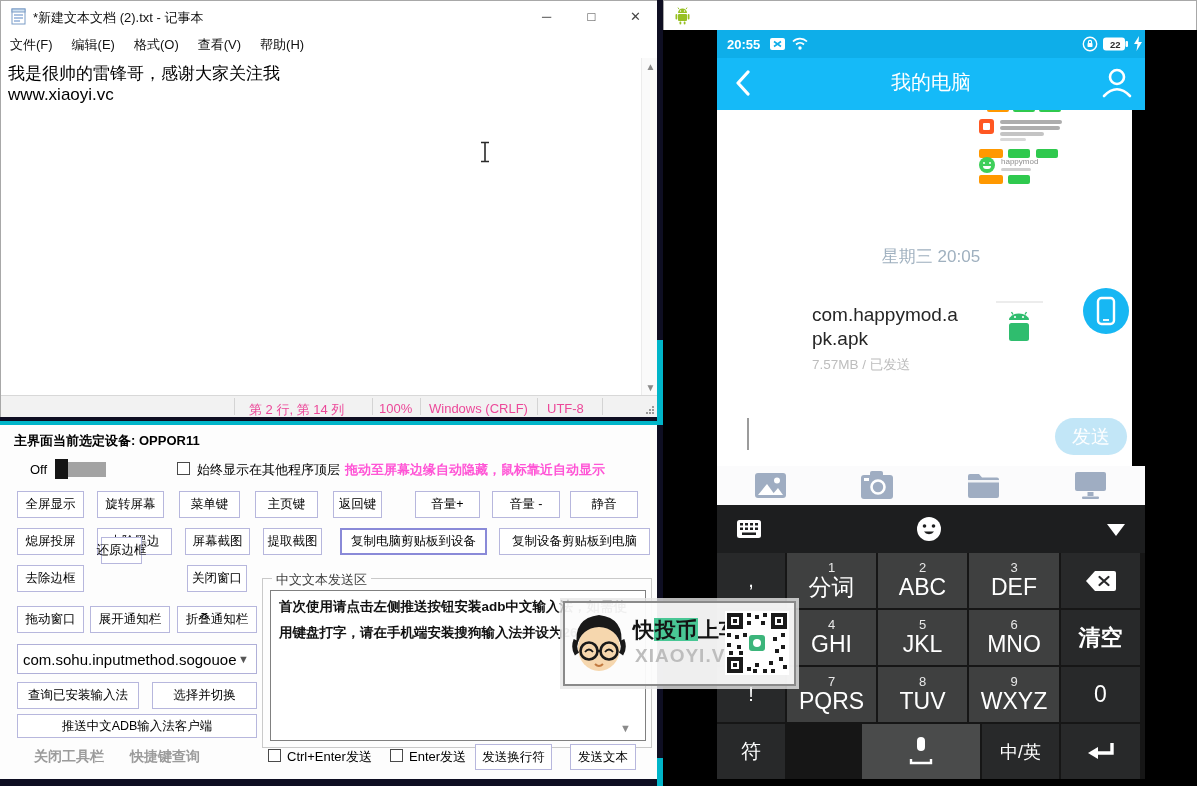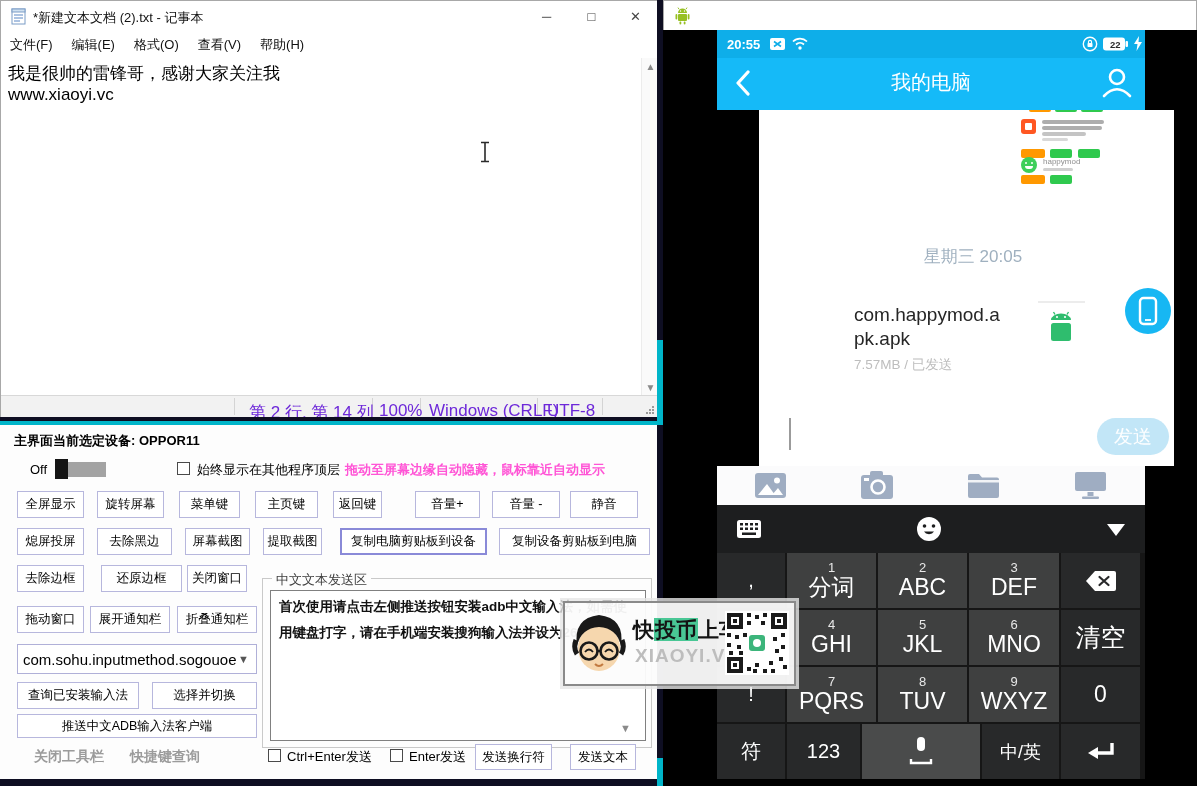--- a/index.html
+++ b/index.html
@@ -13,21 +13,21 @@
   .winbtn{top:0;width:45px;height:30px;display:flex;align-items:center;justify-content:center;
           font-size:13px;color:#444;}
   .np-menu{left:0;top:30px;width:657px;height:27px;background:#fff;display:flex;align-items:center;}
   .np-menu span{font-size:13px;color:#111;margin:0 10px 0 9px;}
   .np-body{left:0;top:57px;width:640px;height:337px;background:#fff;}
   .np-line{font-size:17px;color:#000;white-space:nowrap;}
   .np-scroll{left:640px;top:57px;width:17px;height:337px;background:#fafafa;border-left:1px solid #ececec;box-sizing:border-box;}
   .scroll-arrow{width:17px;height:16px;display:flex;align-items:center;justify-content:center;color:#8a8a8a;font-size:10px;}
   .np-status{left:0;top:394px;width:657px;height:23px;background:#f2f2f2;border-top:1px solid #d8d8d8;box-sizing:border-box;font-size:12.5px;color:#111;}
   .np-sep{top:397px;width:1px;height:17px;background:#d4d4d4;}
-  .np-cell{top:400px;font-size:17px;color:#6d28d9;white-space:nowrap;}
+  .np-cell{top:400px;font-size:13px;color:#ec4899;white-space:nowrap;}
   
   .seam{left:657px;top:0;width:6px;height:786px;background:#0e0e22;}
   .teal{background:#00b5c9;}
   
   .cp-top-dark{left:0;top:417px;width:657px;height:4px;background:#0e0e22;}
   .cp-top-teal{left:0;top:421px;width:657px;height:4px;background:#00b5c9;}
   .cp-body{left:0;top:425px;width:657px;height:354px;background:#fdfdfd;}
   .cp-bottom{left:0;top:779px;width:657px;height:7px;background:#0e0e22;}
   .cp-device{left:14px;top:432px;font-size:13px;font-weight:bold;color:#000;}
   .cp-off{left:30px;top:462px;font-size:13px;color:#000;}
@@ -46,21 +46,21 @@
   .sendarea{left:270px;top:590px;width:376px;height:151px;background:#fff;border:1px solid #808080;box-sizing:border-box;
             font-size:13.5px;font-weight:600;color:#111;line-height:26px;padding:3px 8px;}
   .cp-link{font-size:14px;font-weight:bold;color:#9b9b9b;white-space:nowrap;}
   
   .ph-title{left:663px;top:0;width:534px;height:30px;background:#fff;border:1px solid #a8a8a8;border-bottom:none;box-sizing:border-box;}
   .ph-client{left:663px;top:30px;width:534px;height:756px;background:#000;}
   .ph-status{left:717px;top:30px;width:428px;height:28px;background:#0eaee9;}
   .ph-head{left:717px;top:58px;width:428px;height:52px;background:#15baf8;}
   .ph-time{font-size:13px;font-weight:bold;color:#fff;}
   .ph-head-title{left:717px;top:69px;width:428px;text-align:center;font-size:20px;color:#fff;}
-  .chat{left:759px;top:110px;width:415px;height:356px;background:#fff;overflow:hidden;}
+  .chat{left:717px;top:110px;width:415px;height:356px;background:#fff;overflow:hidden;}
   .chip{position:absolute;border-radius:2px;}
   .chip.o{background:#ff9800;} .chip.g{background:#2fc94e;}
   .tline{position:absolute;background:#adadad;height:4px;border-radius:2px;}
   .timestamp{position:absolute;left:0;top:135px;width:428px;text-align:center;font-size:17px;color:#9fb0bf;}
   .fname{position:absolute;left:95px;top:193px;font-size:19px;color:#262626;line-height:24px;}
   .fmeta{position:absolute;left:95px;top:246px;font-size:13.5px;color:#bdbdbd;}
   .avatar{position:absolute;left:366px;top:178px;width:46px;height:46px;border-radius:50%;background:#17b7f3;
           display:flex;align-items:center;justify-content:center;}
   .sendpill{position:absolute;left:338px;top:308px;width:72px;height:37px;border-radius:19px;background:#c2e6f7;
             display:flex;align-items:center;justify-content:center;font-size:19px;color:#fdfeff;}
@@ -177,21 +177,21 @@
   <div class="btn" style="left:570px;top:491px;width:68px;">静音</div>
 
   <div class="btn" style="left:17px;top:528px;width:67px;">熄屏投屏</div>
   <div class="btn" style="left:97px;top:528px;width:75px;">去除黑边</div>
   <div class="btn" style="left:185px;top:528px;width:65px;">屏幕截图</div>
   <div class="btn" style="left:263px;top:528px;width:59px;">提取截图</div>
   <div class="btn focus" style="left:340px;top:528px;width:147px;">复制电脑剪贴板到设备</div>
   <div class="btn" style="left:499px;top:528px;width:151px;">复制设备剪贴板到电脑</div>
 
   <div class="btn" style="left:17px;top:565px;width:67px;">去除边框</div>
-  <div class="btn" style="left:101px;top:565px;width:81px;">还原边框</div>
+  <div class="btn" style="left:101px;top:537px;width:41px;">还原边框</div>
   <div class="btn" style="left:187px;top:565px;width:60px;">关闭窗口</div>
 
   <div class="btn" style="left:17px;top:606px;width:67px;">拖动窗口</div>
   <div class="btn" style="left:90px;top:606px;width:80px;">展开通知栏</div>
   <div class="btn" style="left:177px;top:606px;width:80px;">折叠通知栏</div>
 
   <div class="abs ddl">
     <span style="padding-left:5px;overflow:hidden;white-space:nowrap;width:215px;">com.sohu.inputmethod.sogouoe</span>
     <span style="color:#555;font-size:11px;">▼</span>
   </div>
@@ -438,21 +438,21 @@
     </div>
   <div class="key light" style="left:878px;top:610px;width:89px;height:55px;">
       <span class="n">5</span>
       <span class="l">JKL</span>
     </div>
   <div class="key light" style="left:969px;top:610px;width:90px;height:55px;">
       <span class="n">6</span>
       <span class="l">MNO</span>
     </div>
   <div class="key dark" style="left:1061px;top:610px;width:79px;height:55px;">
-      <span style="font-size:25px;">清空</span>
+      <span style="font-size:22px;font-weight:bold;">清空</span>
     </div>
 
   <div class="key dark" style="left:717px;top:667px;width:68px;height:55px;">
       <span class="single">!</span>
     </div>
   <div class="key light" style="left:787px;top:667px;width:89px;height:55px;">
       <span class="n">7</span>
       <span class="l">PQRS</span>
     </div>
   <div class="key light" style="left:878px;top:667px;width:89px;height:55px;">
@@ -462,23 +462,20 @@
   <div class="key light" style="left:969px;top:667px;width:90px;height:55px;">
       <span class="n">9</span>
       <span class="l">WXYZ</span>
     </div>
   <div class="key dark" style="left:1061px;top:667px;width:79px;height:55px;">
       <span class="l">0</span>
     </div>
 
   <div class="key dark" style="left:717px;top:724px;width:68px;height:55px;">
       <span class="single">符</span>
-    </div>
-  <div class="key dark" style="left:787px;top:724px;width:73px;height:55px;">
-      <span class="single">123</span>
     </div>
   <div class="key space" style="left:862px;top:724px;width:118px;height:55px;">
     <svg width="26" height="30" viewBox="0 0 26 30">
       <rect x="9" y="0" width="8" height="14" rx="4" fill="#fff"></rect>
       <path d="M3 22 v4 h20 v-4" stroke="#fff" stroke-width="2.4" fill="none"></path>
     </svg>
   </div>
   <div class="key dark" style="left:982px;top:724px;width:77px;height:55px;">
       <span style="font-size:18px;">中/英</span>
     </div>

